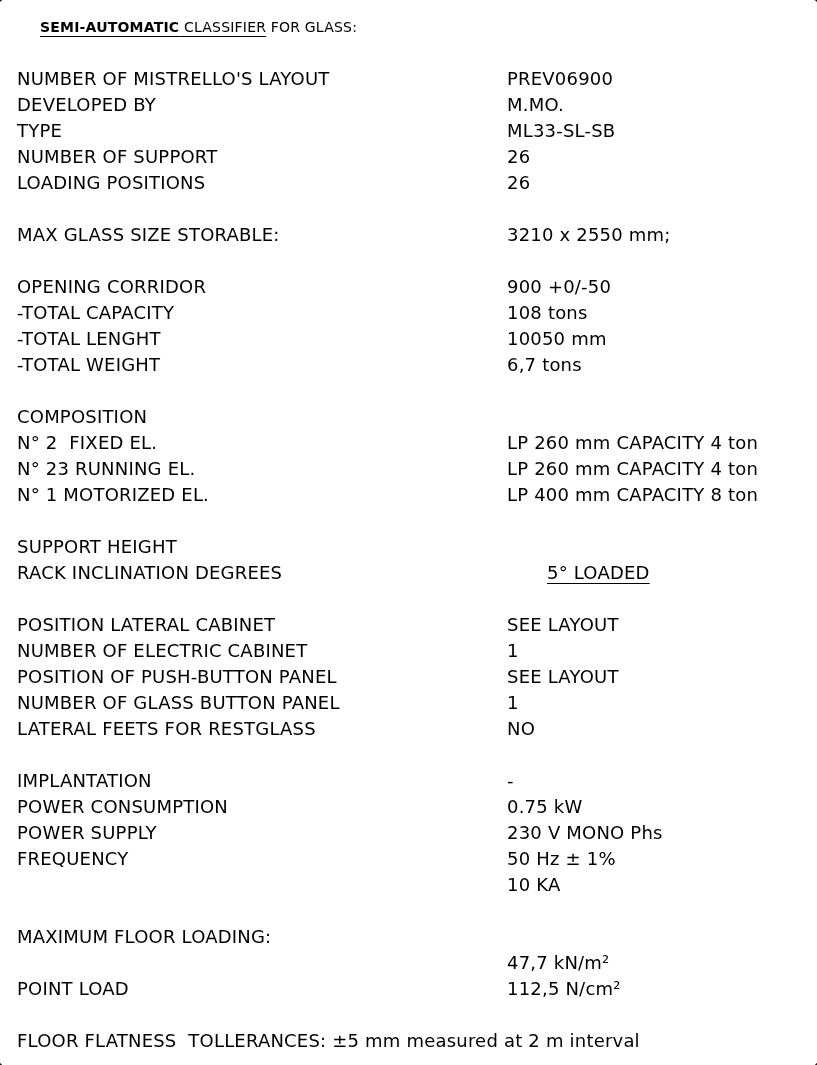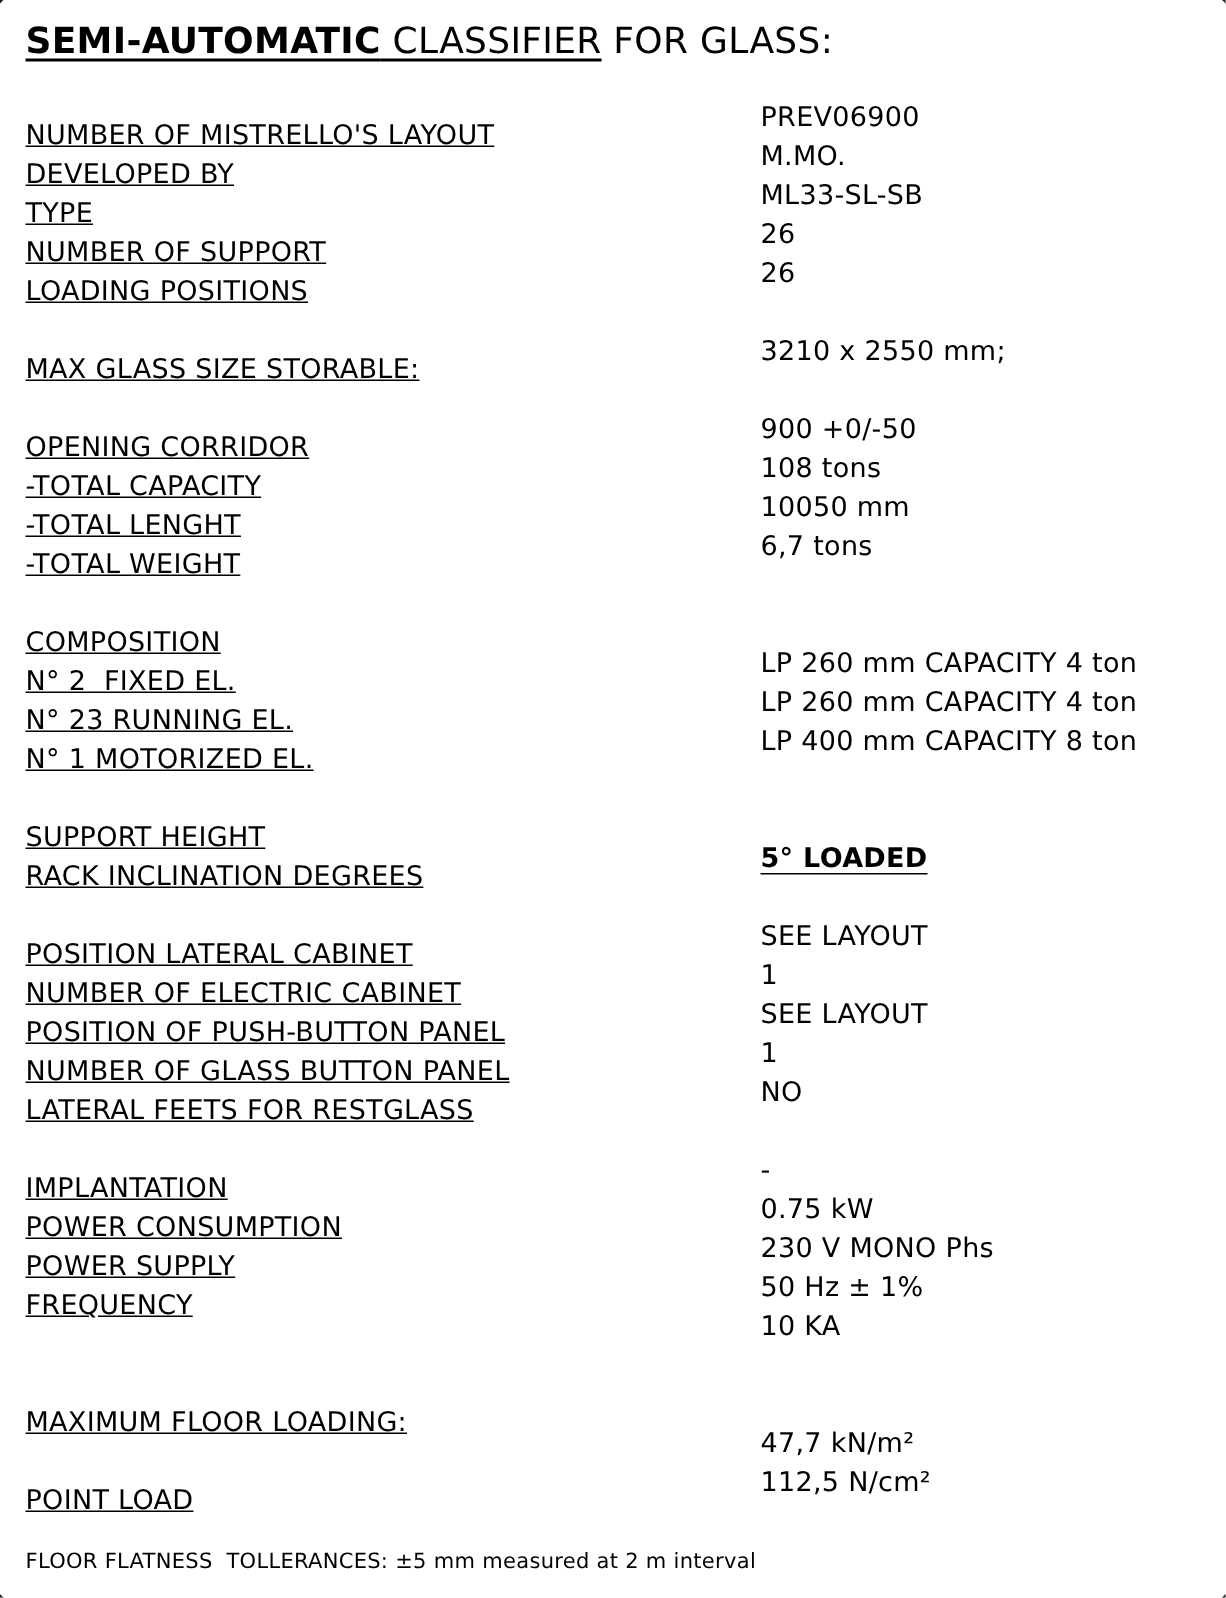--- a/index.html
+++ b/index.html
@@ -24,44 +24,46 @@
     border-radius: 16px;
     pointer-events: none;
   }
   .doc {
     position: absolute;
     left: 17px;
     top: 14px;
     right: 0;
   }
   .title {
-    font-size: 24px;
+    font-size: 14px;
     line-height: 26px;
     white-space: pre;
+    margin-left: 23px;
   }
   .title .b { font-weight: bold; }
   .title .u { text-decoration: underline; text-underline-offset: 4px; }
   .section { margin-top: 26px; }
   .row {
     position: relative;
     height: 26px;
     font-size: 18px;
     line-height: 26px;
     white-space: pre;
   }
-  .lbl { position: absolute; left: 0; top: 12px; text-decoration: underline; }
+  .lbl { position: absolute; left: 0; top: 0; }
   .val { position: absolute; left: 490px; top: 0; }
   .emph {
-    font-weight: bold;
+    font-weight: normal;
     text-decoration: underline;
     text-underline-offset: 4px;
+    margin-left: 40px;
   }
   .footer-line {
     margin-top: 26px;
-    font-size: 14px;
+    font-size: 18px;
     line-height: 26px;
     white-space: pre;
   }
 </style>
 </head>
 <body>
 
 <div class="frame"></div>
 
 <div class="doc">

